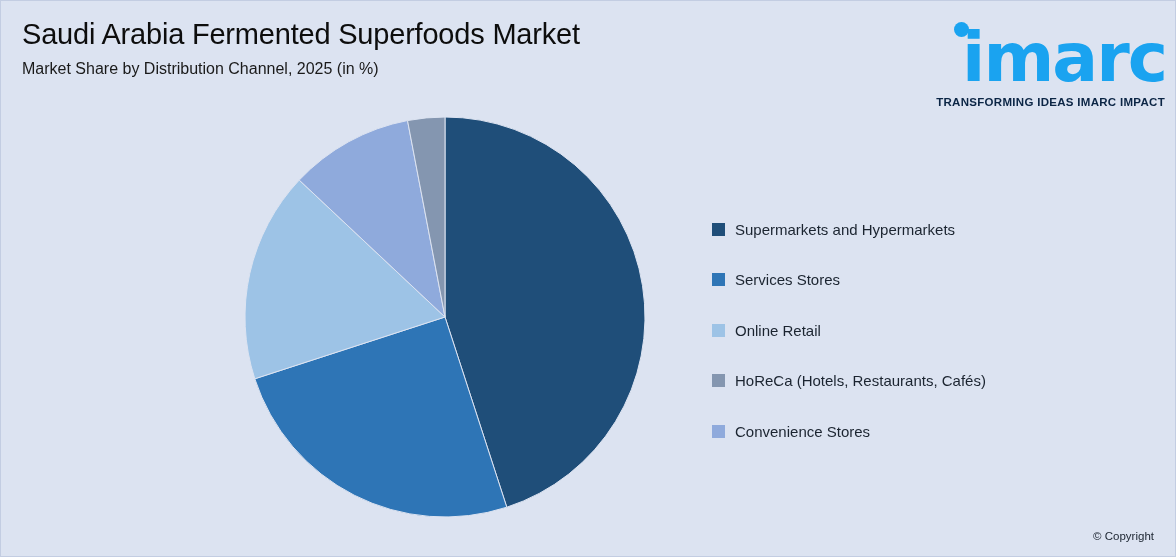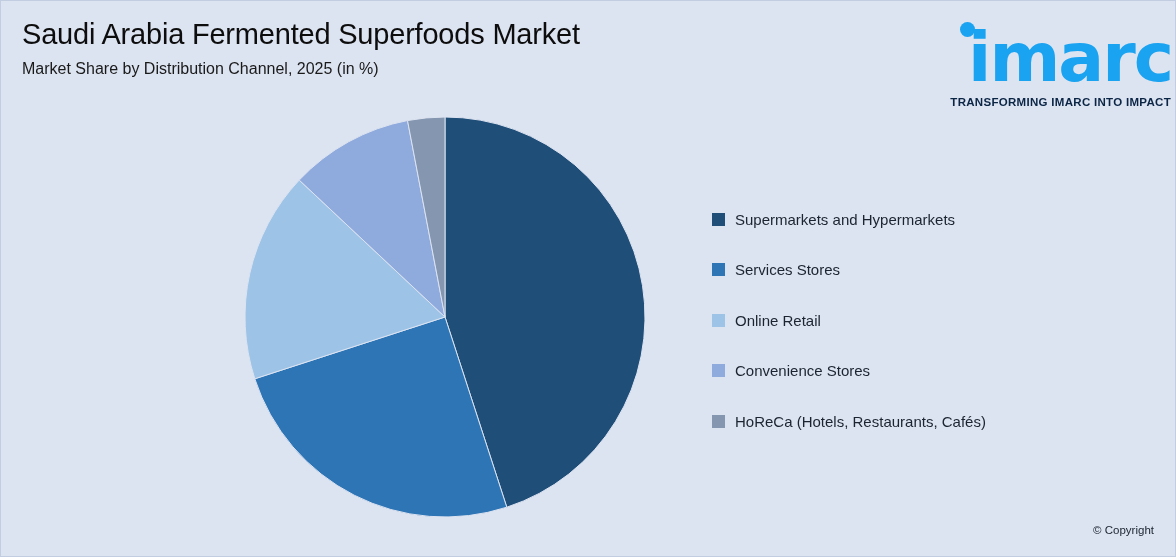--- a/index.html
+++ b/index.html
@@ -35,21 +35,21 @@
     position: absolute;
     left: 22px;
     top: 60px;
     font-size: 16px;
     color: #1a1a1a;
     white-space: nowrap;
   }
   
   .logo {
     position: absolute;
-    right: 4px;
+    right: 10px;
     top: 10px;
     width: 240px;
     height: 96px;
   }
   .logo-word {
     position: absolute;
     right: 0;
     top: 14px;
     font-size: 68px;
     line-height: 68px;
@@ -83,21 +83,21 @@
     left: 245px;
     top: 117px;
     width: 400px;
     height: 400px;
   }
   .pie-wrap svg { display: block; }
   
   .legend {
     position: absolute;
     left: 712px;
-    top: 194px;
+    top: 204px;
   }
   .legend-item {
     display: flex;
     align-items: center;
     height: 50.5px;
   }
   .legend-swatch {
     width: 13px;
     height: 13px;
     flex: 0 0 13px;
@@ -105,39 +105,39 @@
   }
   .legend-label {
     font-size: 15px;
     color: #1b2430;
     white-space: nowrap;
   }
   
   .footer {
     position: absolute;
     right: 22px;
-    bottom: 18px;
+    bottom: 12px;
     text-align: right;
     font-size: 11.5px;
     color: #1b2430;
     line-height: 17px;
   }
 </style>
 </head>
 <body>
 
 <div class="frame"></div>
 
 <div class="title">Saudi Arabia Fermented Superfoods Market</div>
 <div class="subtitle">Market Share by Distribution Channel, 2025 (in %)</div>
 
 <div class="logo">
   <div class="logo-dot"></div>
   <div class="logo-word">imarc</div>
-  <div class="logo-tag">TRANSFORMING IMARC INTO IMPACT</div>
+  <div class="logo-tag">TRANSFORMING IDEAS IMARC IMPACT</div>
 </div>
 
 <div class="pie-wrap">
   <svg id="pie-svg" width="400" height="400" viewBox="0 0 400 400">
       <path d="M 200 200 L 200.00 0.00 A 200 200 0 0 1 261.80 390.21 Z" fill="#1f4e79" stroke="#dce3f1" stroke-width="1"></path>
       <path d="M 200 200 L 261.80 390.21 A 200 200 0 0 1 9.79 261.80 Z" fill="#2e75b6" stroke="#dce3f1" stroke-width="1"></path>
       <path d="M 200 200 L 9.79 261.80 A 200 200 0 0 1 54.21 63.09 Z" fill="#9dc3e6" stroke="#dce3f1" stroke-width="1"></path>
       <path d="M 200 200 L 54.21 63.09 A 200 200 0 0 1 162.52 3.54 Z" fill="#8faadc" stroke="#dce3f1" stroke-width="1"></path>
       <path d="M 200 200 L 162.52 3.54 A 200 200 0 0 1 200.00 0.00 Z" fill="#8496b0" stroke="#dce3f1" stroke-width="1"></path>
     </svg>
@@ -150,24 +150,24 @@
     </div>
     <div class="legend-item">
       <span class="legend-swatch" style="background: rgb(46, 117, 182);"></span>
       <span class="legend-label">Services Stores</span>
     </div>
     <div class="legend-item">
       <span class="legend-swatch" style="background: rgb(157, 195, 230);"></span>
       <span class="legend-label">Online Retail</span>
     </div>
     <div class="legend-item">
+      <span class="legend-swatch" style="background: rgb(132, 150, 176);"></span>
+      <span class="legend-label">HoReCa (Hotels, Restaurants, Cafés)</span>
+    </div>
+    <div class="legend-item">
       <span class="legend-swatch" style="background: rgb(143, 170, 220);"></span>
       <span class="legend-label">Convenience Stores</span>
-    </div>
-    <div class="legend-item">
-      <span class="legend-swatch" style="background: rgb(132, 150, 176);"></span>
-      <span class="legend-label">HoReCa (Hotels, Restaurants, Cafés)</span>
     </div>
   </div>
 
 <div class="footer">
   <div>© Copyright</div>
 </div>
 
 </body></html>

